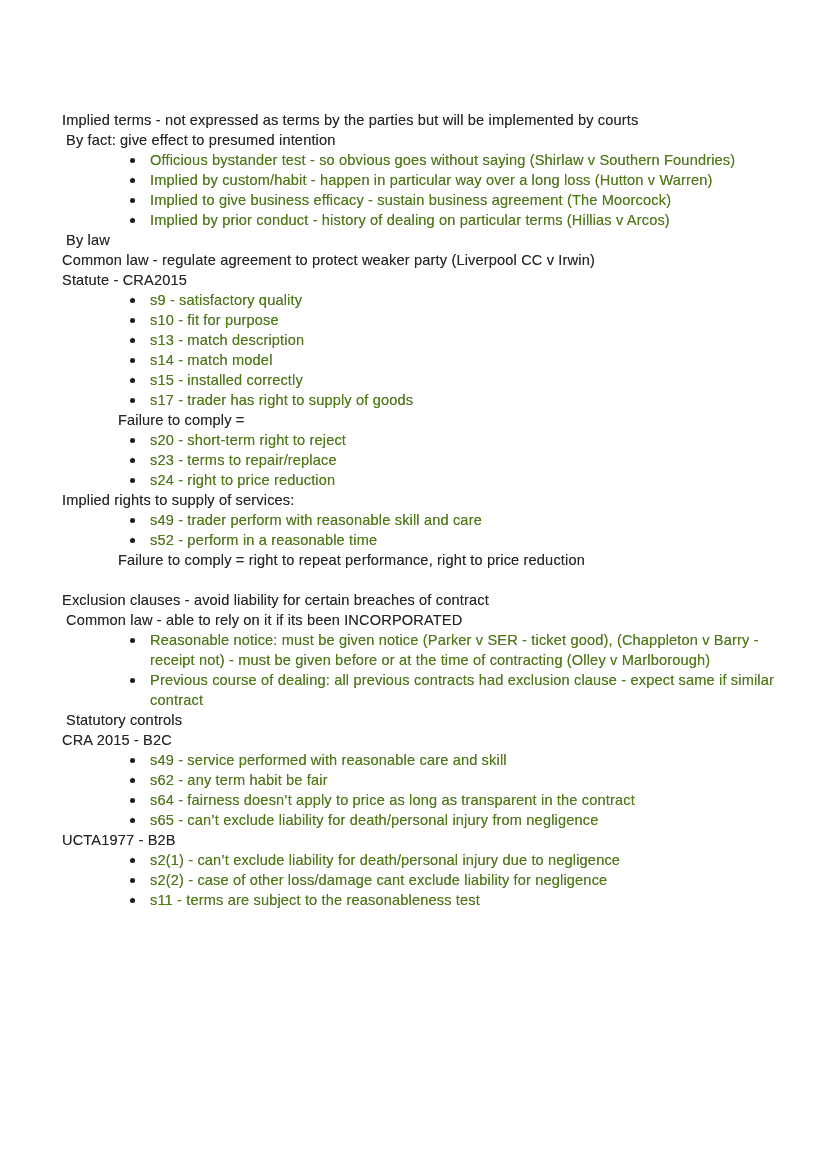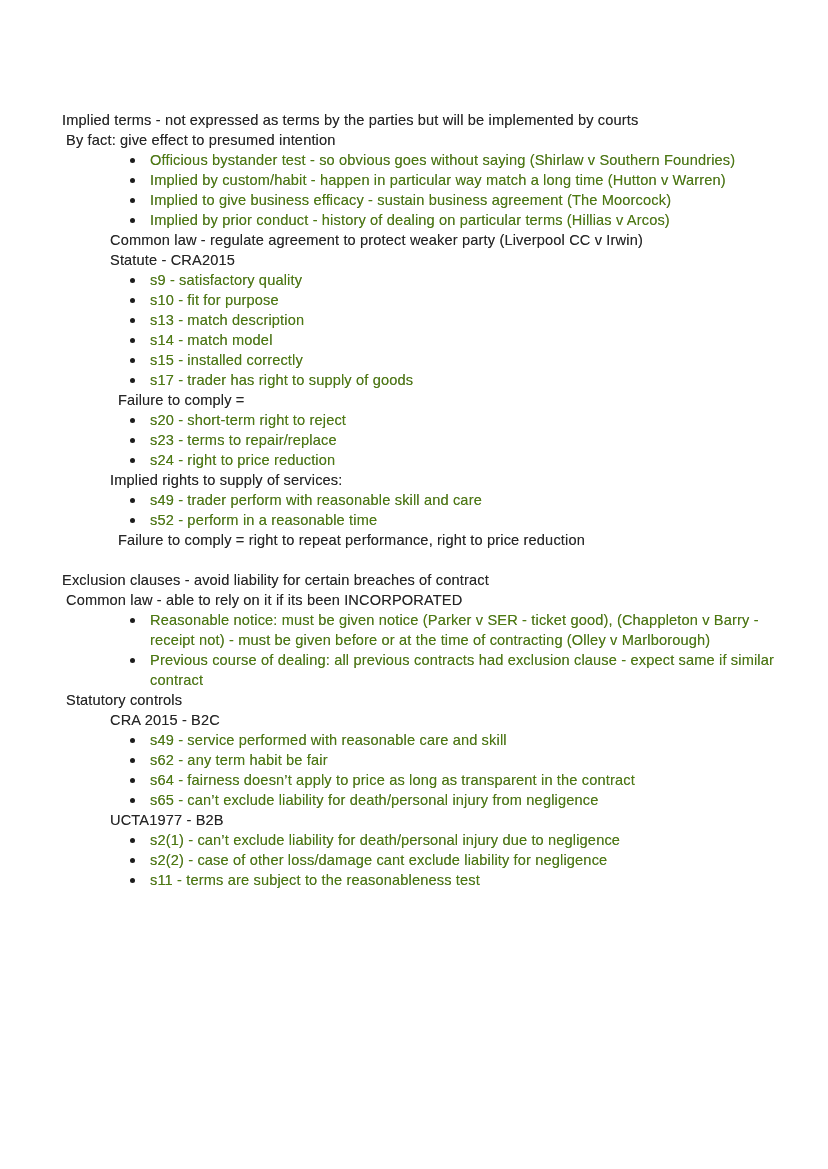--- a/index.html
+++ b/index.html
@@ -40,21 +40,21 @@
     line-height: 20px;
     letter-spacing: 0.01em;
     white-space: pre-wrap;
     color: #262626;
     text-shadow: 0 0 0.45px rgba(60,60,60,0.55);
   }
 
   
   .lvl0 { margin-left: 0px;  }
   .lvl1 { margin-left: 4px; }
-  .lvl2 { margin-left: 48px; }
+  .lvl2 { }
   .lvl2b{ margin-left: 56px; }
 
   
   .bullet {
     position: relative;
     margin-left: 88px;      
     font-size: 14.6px;
     line-height: 20px;
     letter-spacing: 0.01em;
     color: #4d7c0f;
@@ -77,23 +77,24 @@
 </style>
 </head>
 <body>
 
 <div id="page">
   <div id="doc">
       <div class="section">
         <div class="line lvl0">Implied terms - not expressed as terms by the parties but will be implemented by courts</div>
         <div class="line lvl1">By fact: give effect to presumed intention</div>
         <div class="bullet"><span class="dot"></span><span>Officious bystander test - so obvious goes without saying (Shirlaw v Southern Foundries)</span></div>
-        <div class="bullet"><span class="dot"></span><span>Implied by custom/habit - happen in particular way match a long time (Hutton v Warren)</span></div>
+        <div class="bullet"><span class="dot"></span><span>Implied by custom/habit - happen in particular way over a long loss (Hutton v Warren)</span></div>
         <div class="bullet"><span class="dot"></span><span>Implied to give business efficacy - sustain business agreement (The Moorcock)</span></div>
         <div class="bullet"><span class="dot"></span><span>Implied by prior conduct - history of dealing on particular terms (Hillias v Arcos)</span></div>
+        <div class="line lvl1">By law</div>
         <div class="line lvl2">Common law - regulate agreement to protect weaker party (Liverpool CC v Irwin)</div>
         <div class="line lvl2">Statute - CRA2015</div>
         <div class="bullet"><span class="dot"></span><span>s9 - satisfactory quality</span></div>
         <div class="bullet"><span class="dot"></span><span>s10 - fit for purpose</span></div>
         <div class="bullet"><span class="dot"></span><span>s13 - match description</span></div>
         <div class="bullet"><span class="dot"></span><span>s14 - match model</span></div>
         <div class="bullet"><span class="dot"></span><span>s15 - installed correctly</span></div>
         <div class="bullet"><span class="dot"></span><span>s17 - trader has right to supply of goods</span></div>
         <div class="line lvl2b">Failure to comply =</div>
         <div class="bullet"><span class="dot"></span><span>s20 - short-term right to reject</span></div>

